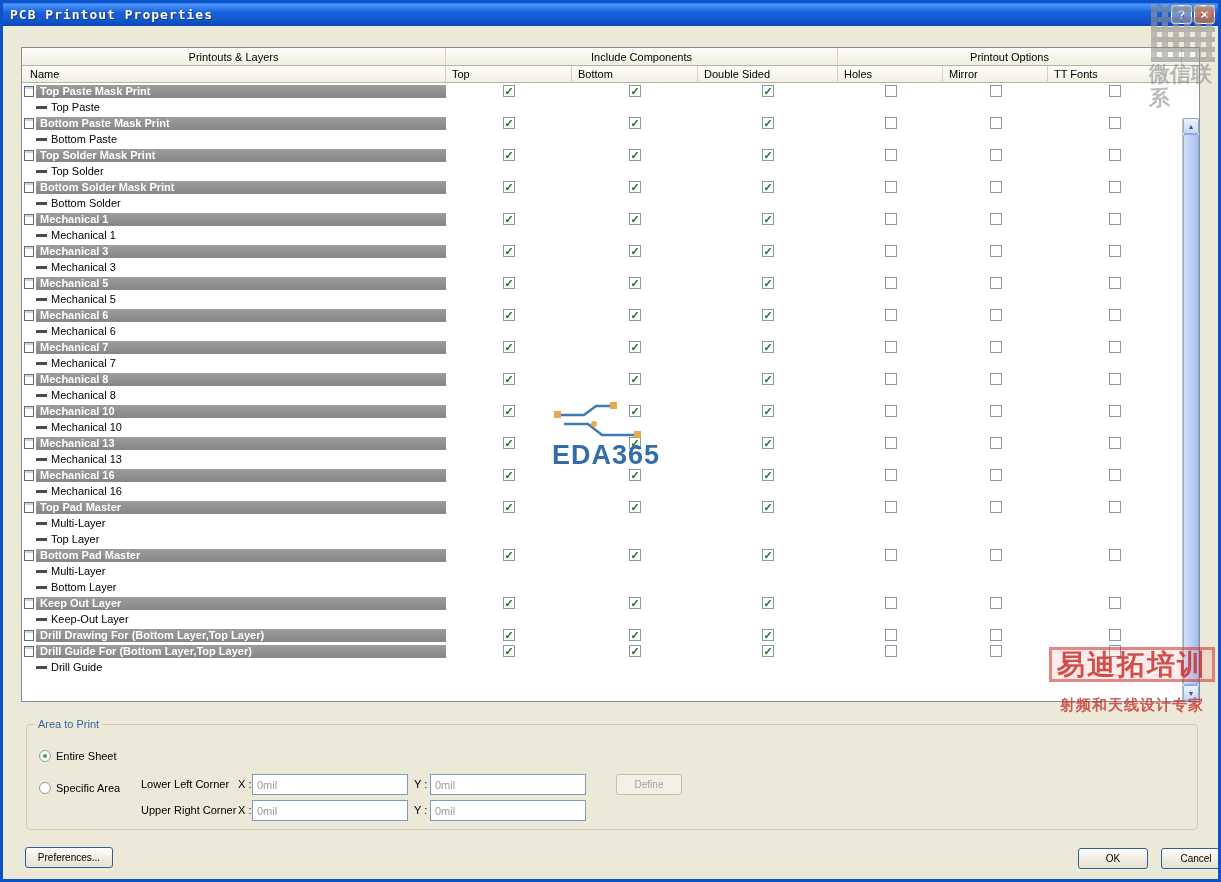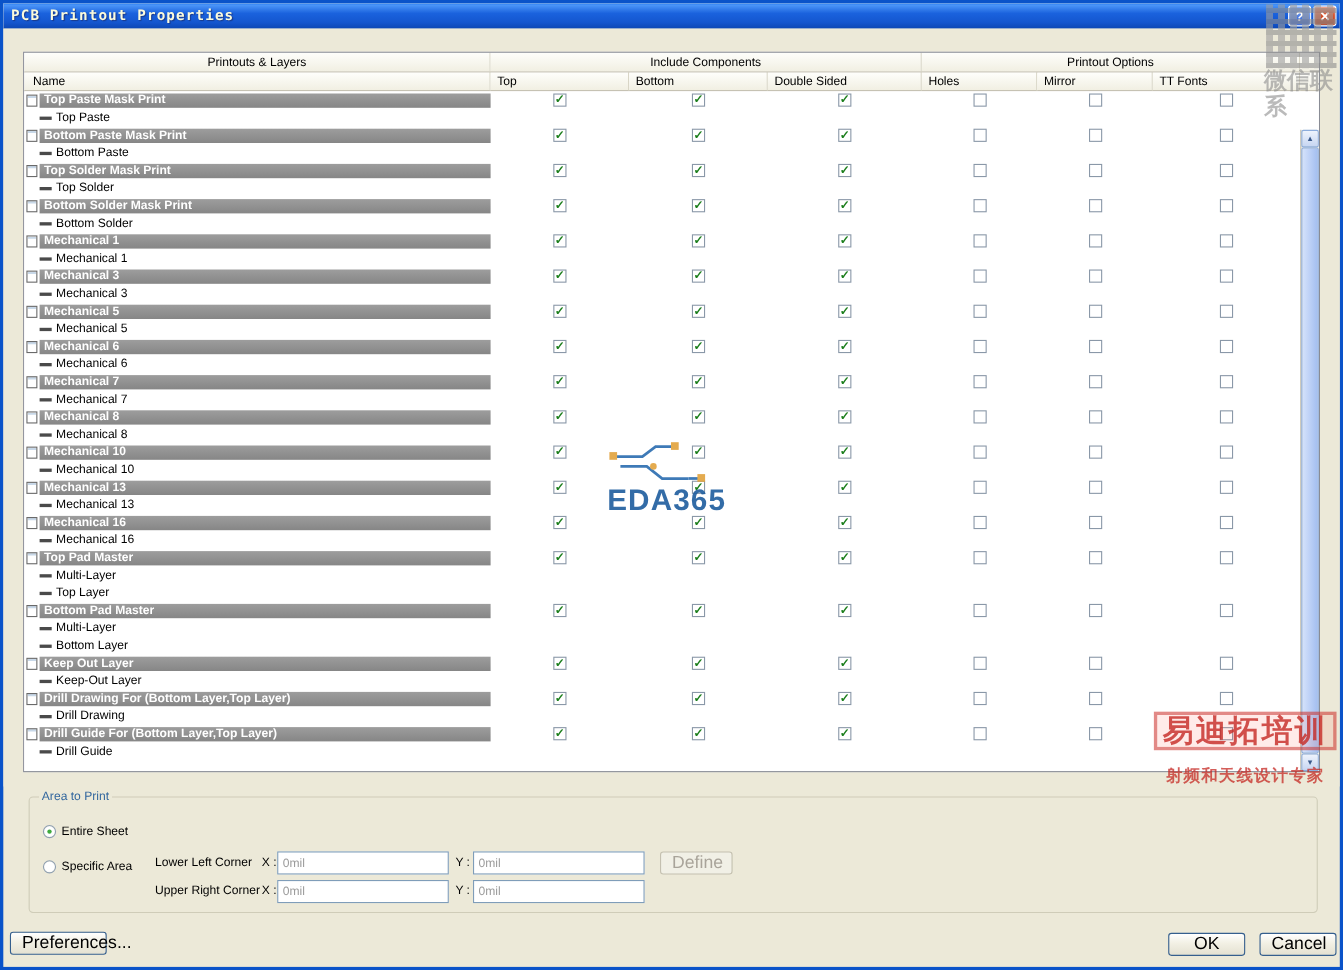--- a/index.html
+++ b/index.html
@@ -66,22 +66,22 @@
     border:1px solid #cfccb8;border-radius:4px;}
   fieldset.area legend{color:#33679e;padding:0 3px;margin-left:8px;font-size:11px;}
   .radio{position:absolute;width:12px;height:12px;border-radius:50%;border:1px solid #90a0b0;
     background:radial-gradient(#fff 55%,#e9e9e2);}
   .radio.selected::after{content:"";position:absolute;left:3px;top:3px;width:4px;height:4px;
     border-radius:50%;background:#3faa3f;}
   .flabel{position:absolute;white-space:nowrap;}
   .xp-input{position:absolute;height:21px;border:1px solid #7f9db9;background:#fff;
     color:#9b9b9b;font-size:11px;font-family:"Liberation Sans",sans-serif;padding:0 4px;}
   .xp-btn{height:21px;border:1px solid #355f8e;border-radius:3px;padding:0 10px;
-    background:linear-gradient(#fff,#f2f0e4 45%,#e4e1d2);font-size:16px;
-    font-family:"Liberation Sans",sans-serif;cursor:default;}
+    background:linear-gradient(#fff,#f2f0e4 45%,#e4e1d2);font-size:10px;
+    font-family:"Liberation Sans",sans-serif;cursor:default;margin-left:16px;}
   .xp-btn.disabled{color:#a9a49a;border-color:#c4c0b0;background:#f1f0e6;}
   .abs{position:absolute;}
 
   
   .footer-btn{position:absolute;}
 
   
   .wm{pointer-events:none;z-index:80;}
   .eda-wm{position:absolute;left:547px;top:374px;opacity:.9;}
   .qr-wm{position:absolute;right:1px;top:1px;width:68px;text-align:left;opacity:.6;}
@@ -603,24 +603,20 @@
               <div class="cbcell">
                 <div class="checkbox"></div>
               </div>
               <div class="cbcell">
                 <div class="checkbox"></div>
               </div>
               <div class="cbcell">
                 <div class="checkbox"></div>
               </div>
             </div>
-            <div class="lrow">
-              <div class="layer-dash"></div>
-              <span>Drill Drawing</span>
-            </div>
             <div class="trow">
               <div class="namecell">
                 <div class="doc-icon"></div>
                 <div class="name-bar"><span>Drill Guide For (Bottom Layer,Top Layer)</span></div>
               </div>
               <div class="cbcell">
                 <div class="checkbox checked">✓</div>
               </div>
               <div class="cbcell">
                 <div class="checkbox checked">✓</div>

